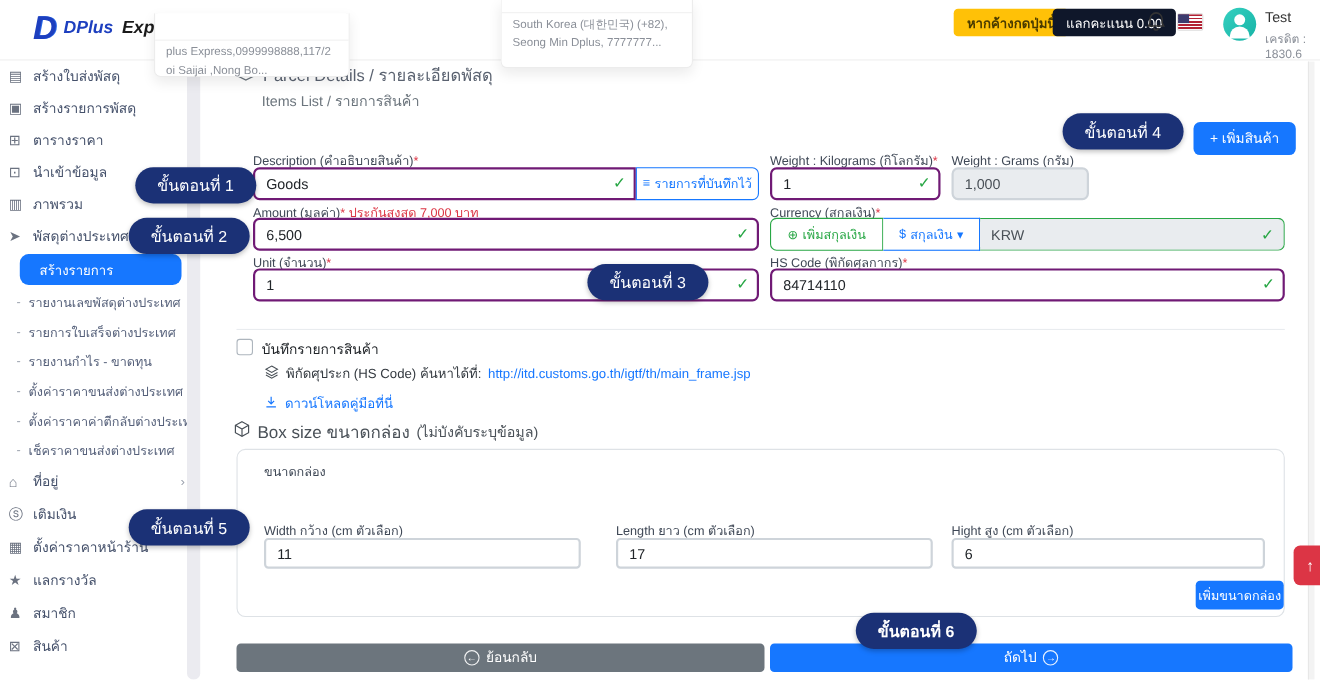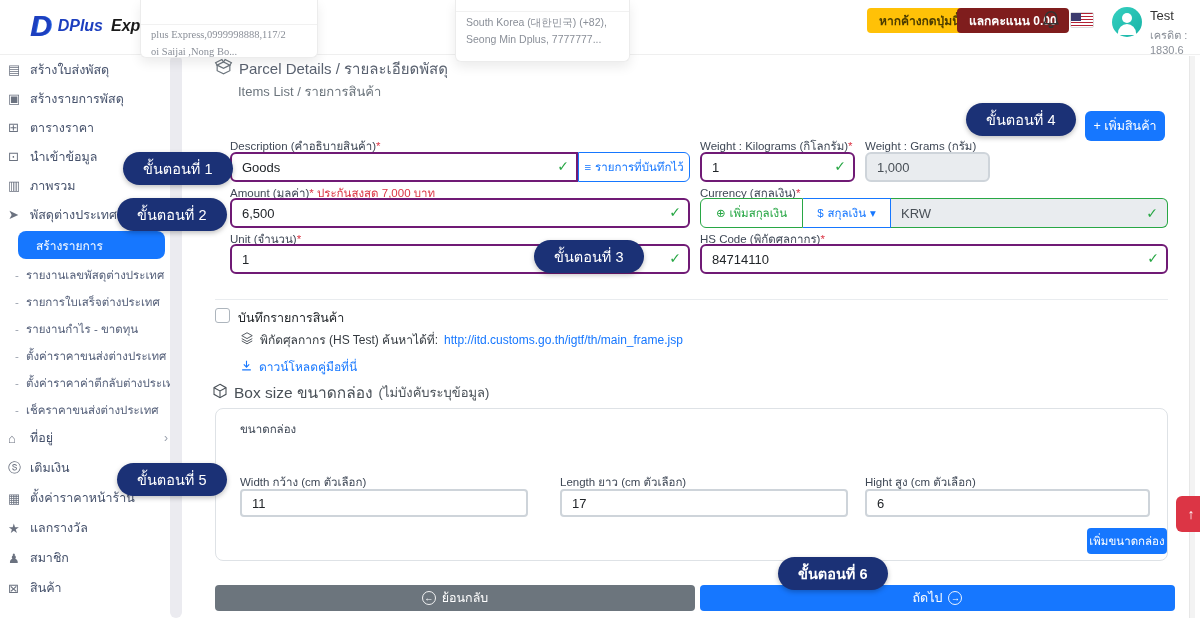--- a/index.html
+++ b/index.html
@@ -8,35 +8,35 @@
   .page { position:relative; width:1200px; height:618px; overflow:hidden; background:#fff; }
 
   
   .header { position:absolute; left:0; top:0; width:1200px; height:55px; background:#fff; border-bottom:1px solid #efefef; z-index:5; }
   .logo { position:absolute; left:30px; top:11px; display:flex; align-items:center; gap:6px; }
   .logo-mark { font-style:italic; font-weight:900; font-size:30px; color:#1d3fbf; line-height:30px; text-shadow:1px 0 #2a6be8; }
   .logo-name { font-style:italic; font-weight:bold; font-size:16px; color:#1d3fbf; }
   .logo-suffix { font-style:italic; font-weight:bold; font-size:16px; color:#1a1a1a; margin-left:2px; }
 
   .hold-btn { position:absolute; left:867px; top:8px; height:25px; padding:0 12px; background:#ffc107; color:#4a3b00; border:none; border-radius:4px; font-size:12px; font-weight:bold; cursor:pointer; }
-  .points-btn { position:absolute; left:957px; top:8px; height:25px; padding:0 12px; background:#7f1d1d; color:#fff; border:none; border-radius:4px; font-size:12px; font-weight:bold; cursor:pointer; }
+  .points-btn { position:absolute; left:957px; top:8px; height:25px; padding:0 12px; background:#0f172a; color:#fff; border:none; border-radius:4px; font-size:12px; font-weight:normal; cursor:pointer; }
   .bell { position:absolute; left:1040px; top:9px; width:22px; height:22px; cursor:pointer; }
   .flag { position:absolute; left:1070px; top:12px; width:24px; height:16px; background:repeating-linear-gradient(#b22234 0 1.5px,#fff 1.5px 3px); border:1px solid #ddd; border-radius:2px; }
   .flag-canton { position:absolute; left:0; top:0; width:10px; height:8px; background:#3c3b6e; }
   .avatar { position:absolute; left:1112px; top:7px; width:30px; height:30px; border-radius:50%; background:linear-gradient(135deg,#35d0c0,#17b3a6); }
   .avatar-head { position:absolute; left:10px; top:6px; width:10px; height:10px; border-radius:50%; background:#fff; }
   .avatar-body { position:absolute; left:6px; top:17px; width:18px; height:11px; border-radius:9px 9px 0 0; background:#fff; }
   .user-name { position:absolute; left:1150px; top:8px; font-size:13px; color:#333; }
   .user-credit { position:absolute; left:1150px; top:26px; font-size:11px; color:#8a8f98; }
 
   
   .float-card { position:absolute; background:#fff; border:1px solid #ececec; border-top:none; border-radius:0 0 6px 6px; box-shadow:0 5px 12px rgba(0,0,0,.08); z-index:30; }
   .float-card .clip { height:12px; border-bottom:1px solid #f1f1f1; overflow:hidden; }
   .float-card .line { font-size:10.5px; color:#8a8f98; padding:0 10px; line-height:14px; }
-  .card-sender { left:140px; top:0; width:178px; height:58px; padding-top:13px;font-family:Liberation Serif, serif; }
+  .card-sender { left:140px; top:12px; width:178px; height:58px; padding-top:13px; }
   .card-recipient { left:455px; top:0; width:175px; height:62px; }
   .card-sender .line, .card-recipient .line { margin-top:3px; }
 
   
   .sidebar { position:absolute; left:0; top:55px; width:182px; bottom:0; background:#fff; z-index:2; }
   .side-scroll { position:absolute; right:0; top:0; bottom:0; width:12px; background:#ebebf0; border-radius:6px; }
   .srow { display:flex; align-items:center; height:29px; padding-left:8px; font-size:12.5px; color:#45516b; cursor:pointer; white-space:nowrap; overflow:hidden; }
   .srow .sicon { width:22px; font-size:13px; color:#6b7280; flex:0 0 22px; text-align:left; }
   .srow .dash { width:18px; color:#9aa1ad; flex:0 0 18px; text-align:center; }
   .srow.sub { height:27px; font-size:11.5px; color:#55607a; }
@@ -76,21 +76,21 @@
 
   .hs-row { position:absolute; left:240px; top:330px; display:flex; align-items:center; gap:6px; font-size:12px; color:#343a40; }
   .link { color:#1677ff; text-decoration:none; cursor:pointer; }
   .dl-row { position:absolute; left:240px; top:357px; display:flex; align-items:center; gap:6px; font-size:12px; }
 
   .box-heading { position:absolute; left:212px; top:380px; display:flex; align-items:center; gap:6px; font-size:15.5px; color:#495057; }
   .box-heading .hnote { font-size:13px; color:#495057; }
 
   .box-card { position:absolute; left:215px; top:408px; width:953px; height:153px; border:1px solid #dee2e6; border-radius:8px; background:#fff; }
 
-  .add-item-btn { position:absolute; left:1085px; top:111px; width:80px; height:30px; background:#1677ff; color:#fff; border:none; border-radius:6px; font-size:12.5px; cursor:pointer; font-family:inherit; }
+  .add-item-btn { position:absolute; left:1085px; top:111px; width:93px; height:30px; background:#1677ff; color:#fff; border:none; border-radius:6px; font-size:12.5px; cursor:pointer; font-family:inherit; }
   .add-box-btn { position:absolute; left:1087px; top:528px; width:80px; height:26px; background:#1677ff; color:#fff; border:none; border-radius:4px; font-size:11.5px; cursor:pointer; font-family:inherit; z-index:3; }
 
   .footer-btn { position:absolute; top:585px; height:26px; border:none; border-radius:4px; color:#fff; font-size:12.5px; cursor:pointer; display:flex; align-items:center; justify-content:center; gap:6px; font-family:inherit; }
   .back-btn { left:215px; width:480px; background:#6c757d; }
   .next-btn { left:700px; width:475px; background:#1677ff;justify-content:center; }
   .circ { display:inline-flex; align-items:center; justify-content:center; width:14px; height:14px; border:1px solid rgba(255,255,255,.9); border-radius:50%; font-size:9px; line-height:1; }
 
   .badge { position:absolute; background:#1b3176; color:#fff; font-size:14.5px; height:33px; padding:0 20px; border-radius:17px; display:flex; align-items:center; z-index:20; box-shadow:0 2px 5px rgba(0,0,0,.25); white-space:nowrap; }
   .b1 { left:123px; top:152px; } .b2 { left:117px; top:198px; }
   .b3 { left:534px; top:240px; } .b4 { left:966px; top:103px; }
@@ -309,21 +309,21 @@
   <div class="cb-label">บันทึกรายการสินค้า</div>
 
   <div class="hs-row">
     <span>
       <svg width="14" height="14" viewBox="0 0 24 24" fill="none" stroke="#495057" stroke-width="1.6">
           <path d="M12 3l9 5-9 5-9-5 9-5z"></path>
           <path d="M3 13l9 5 9-5"></path>
           <path d="M3 17l9 5 9-5"></path>
         </svg>
     </span>
-    <span>พิกัดศุลกากร (HS Test) ค้นหาได้ที่:</span>
+    <span>พิกัดศุประก (HS Code) ค้นหาได้ที่:</span>
     <span class="link">http://itd.customs.go.th/igtf/th/main_frame.jsp</span>
   </div>
 
   <div class="dl-row">
     <span>
       <svg width="13" height="13" viewBox="0 0 24 24" fill="none" stroke="#1677ff" stroke-width="2">
           <path d="M12 3v12M7 10l5 5 5-5M4 20h16"></path>
         </svg>
     </span>
     <span class="link">ดาวน์โหลดคู่มือที่นี่</span>

